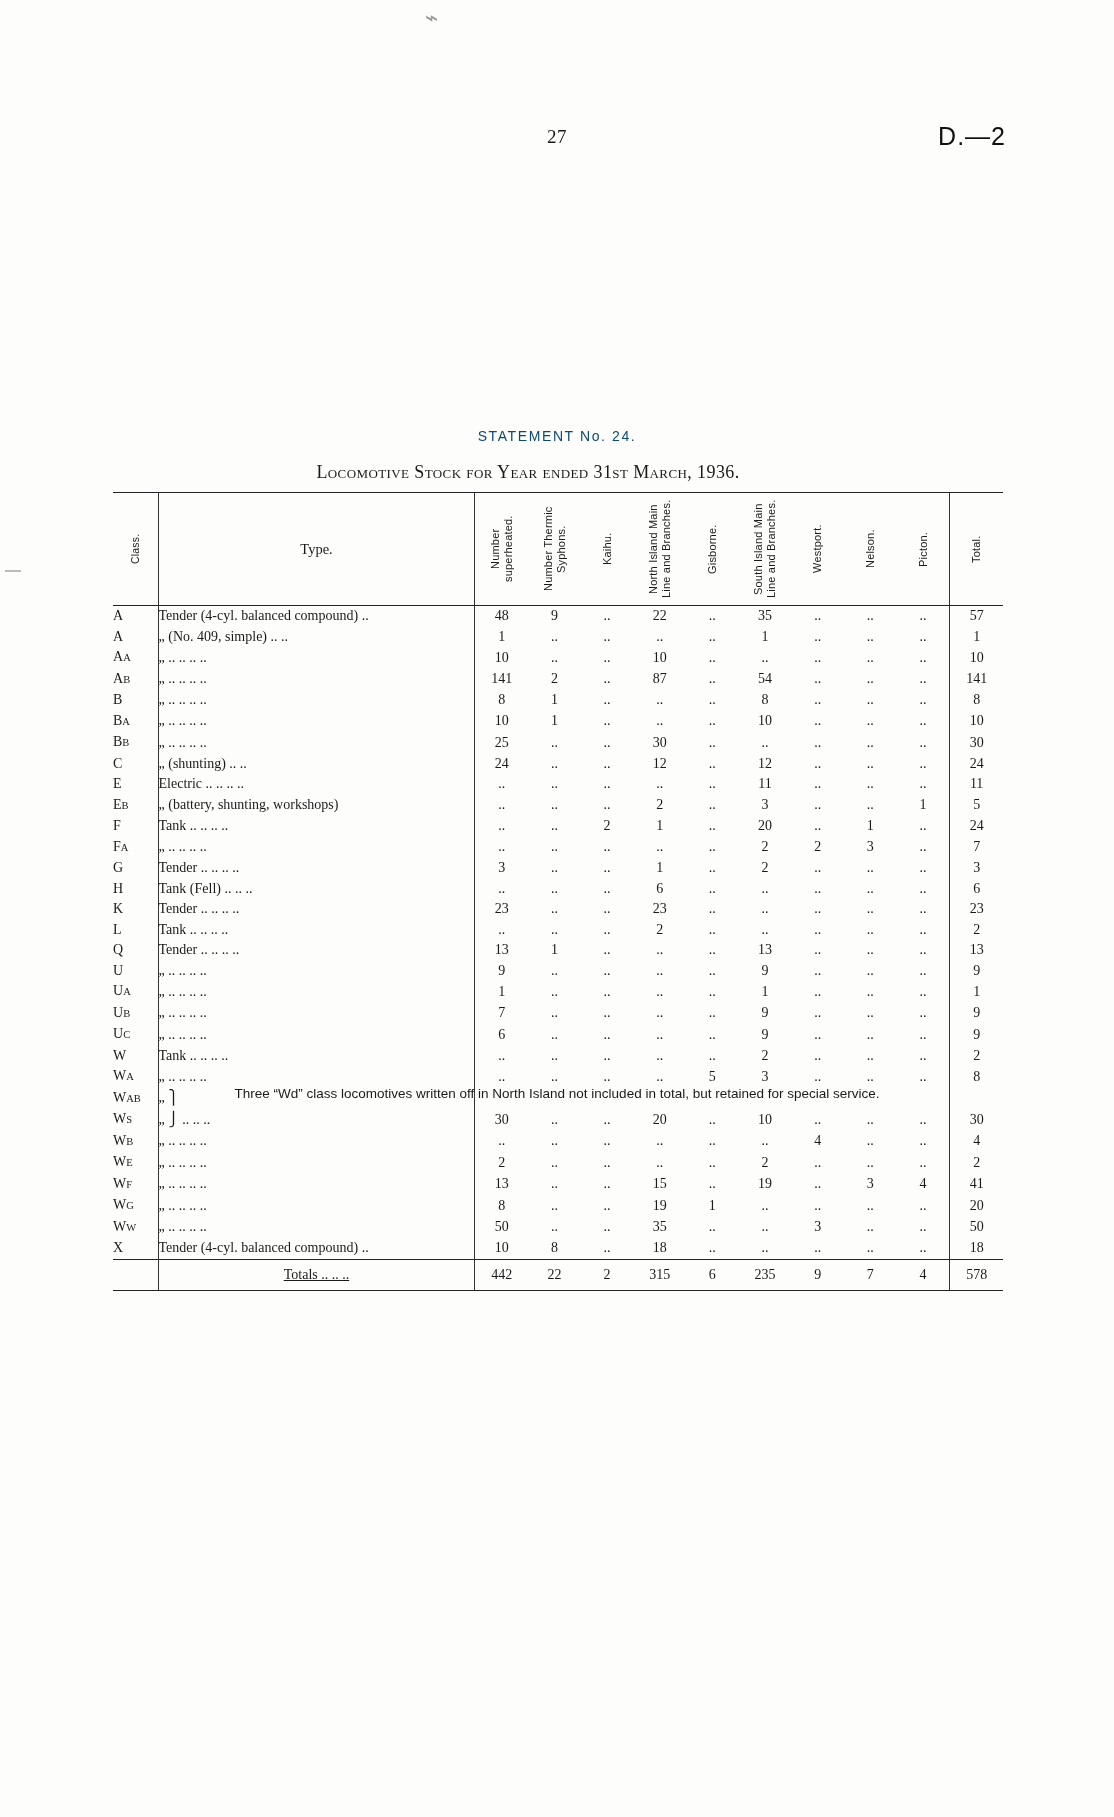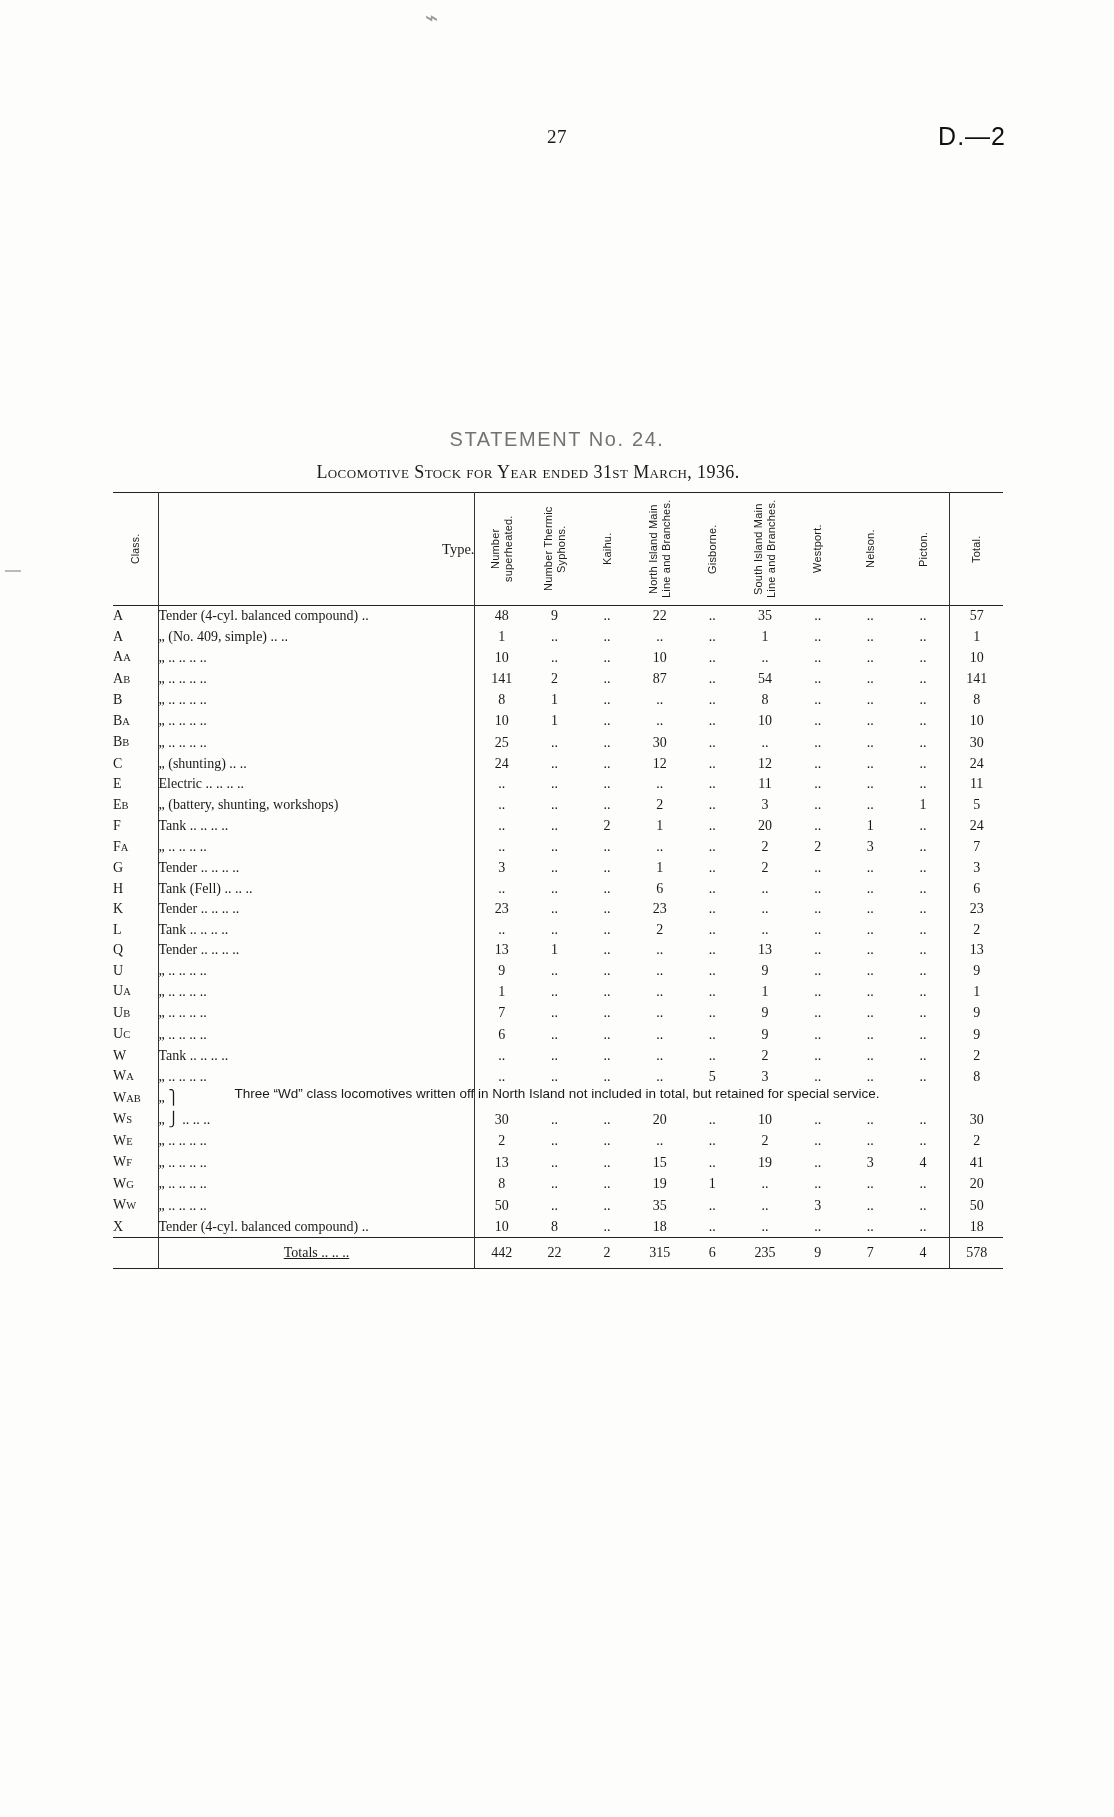--- a/index.html
+++ b/index.html
@@ -41,23 +41,23 @@
     color: #111;
   }
   
   .statement-title {
     position: absolute;
     top: 428px;
     left: 0;
     width: 1114px;
     text-align: center;
     font-family: "Liberation Sans", sans-serif;
-    font-size: 20px;
+    font-size: 14px;
     letter-spacing: 1.6px;
-    color: #737373;
+    color: #0c4a6e;
   }
   .sub-title {
     position: absolute;
     top: 462px;
     left: 0;
     width: 1056px;
     text-align: center;
     font-family: "Liberation Serif", serif;
     font-size: 18px;
     letter-spacing: 0.4px;
@@ -105,21 +105,21 @@
     display: flex;
     align-items: flex-end;
     justify-content: center;
   }
   .vert.small { font-size: 10.5px; }
   th.type-head {
     font-size: 14.5px;
     font-family: "Liberation Serif", serif;
     vertical-align: top;
     padding-top: 22px;
-    text-align: right;
+    text-align: center;
   }
   th.class-head {
     vertical-align: bottom;
     padding-bottom: 6px;
   }
 
   
   .sep-l { border-left: 1px solid #333; }
 
   
@@ -585,20 +585,34 @@
             <td class="num ">..</td>
             <td class="num ">20</td>
             <td class="num ">..</td>
             <td class="num ">10</td>
             <td class="num ">..</td>
             <td class="num ">..</td>
             <td class="num ">..</td>
             <td class="num sep-l">30</td>
           </tr>
           <tr>
+            <td class="cls">W<span class="sub">B</span></td>
+            <td class="typ sep-l">„      ..       ..       ..       ..</td>
+            <td class="num sep-l">..</td>
+            <td class="num ">..</td>
+            <td class="num ">..</td>
+            <td class="num ">..</td>
+            <td class="num ">..</td>
+            <td class="num ">..</td>
+            <td class="num ">4</td>
+            <td class="num ">..</td>
+            <td class="num ">..</td>
+            <td class="num sep-l">4</td>
+          </tr>
+          <tr>
             <td class="cls">W<span class="sub">E</span></td>
             <td class="typ sep-l">„      ..       ..       ..       ..</td>
             <td class="num sep-l">2</td>
             <td class="num ">..</td>
             <td class="num ">..</td>
             <td class="num ">..</td>
             <td class="num ">..</td>
             <td class="num ">2</td>
             <td class="num ">..</td>
             <td class="num ">..</td>

